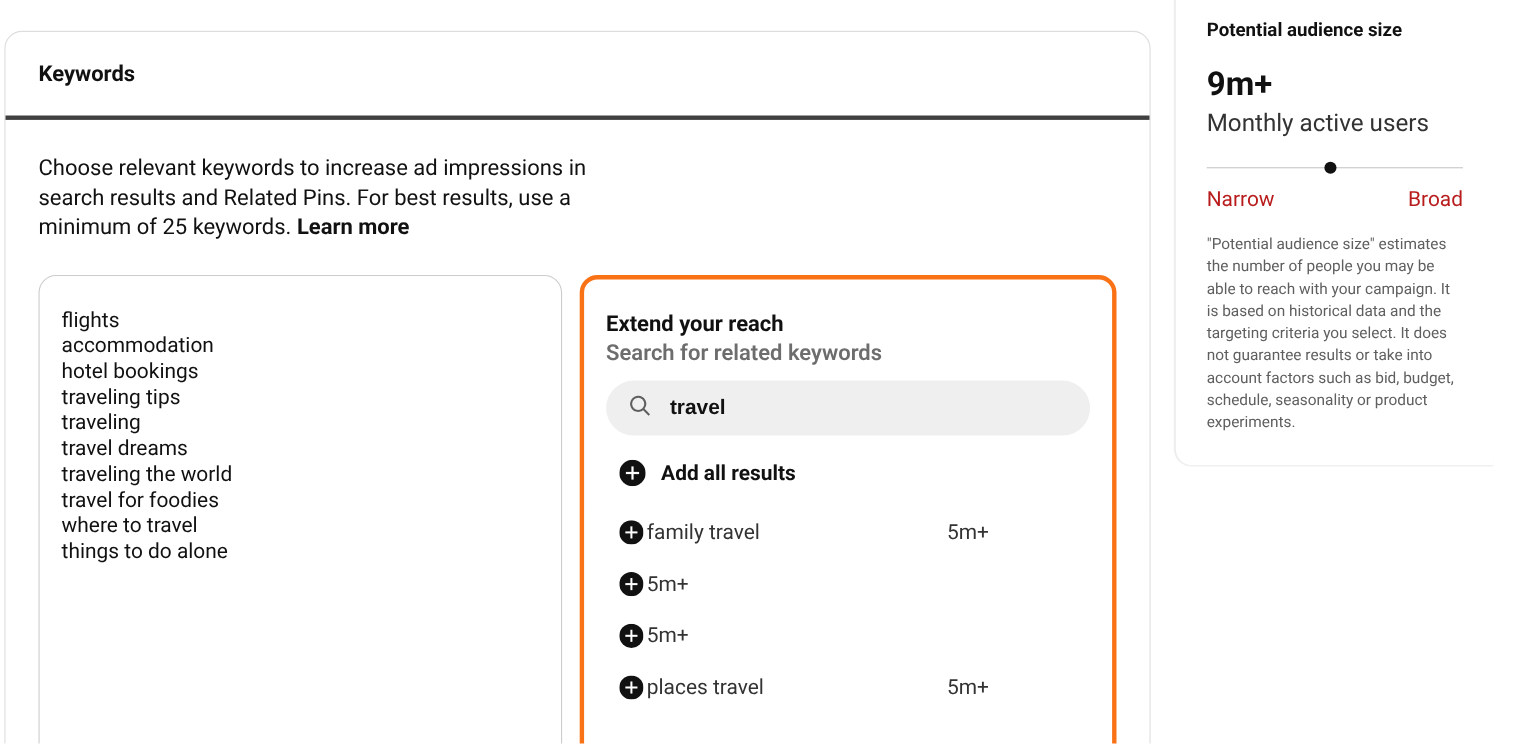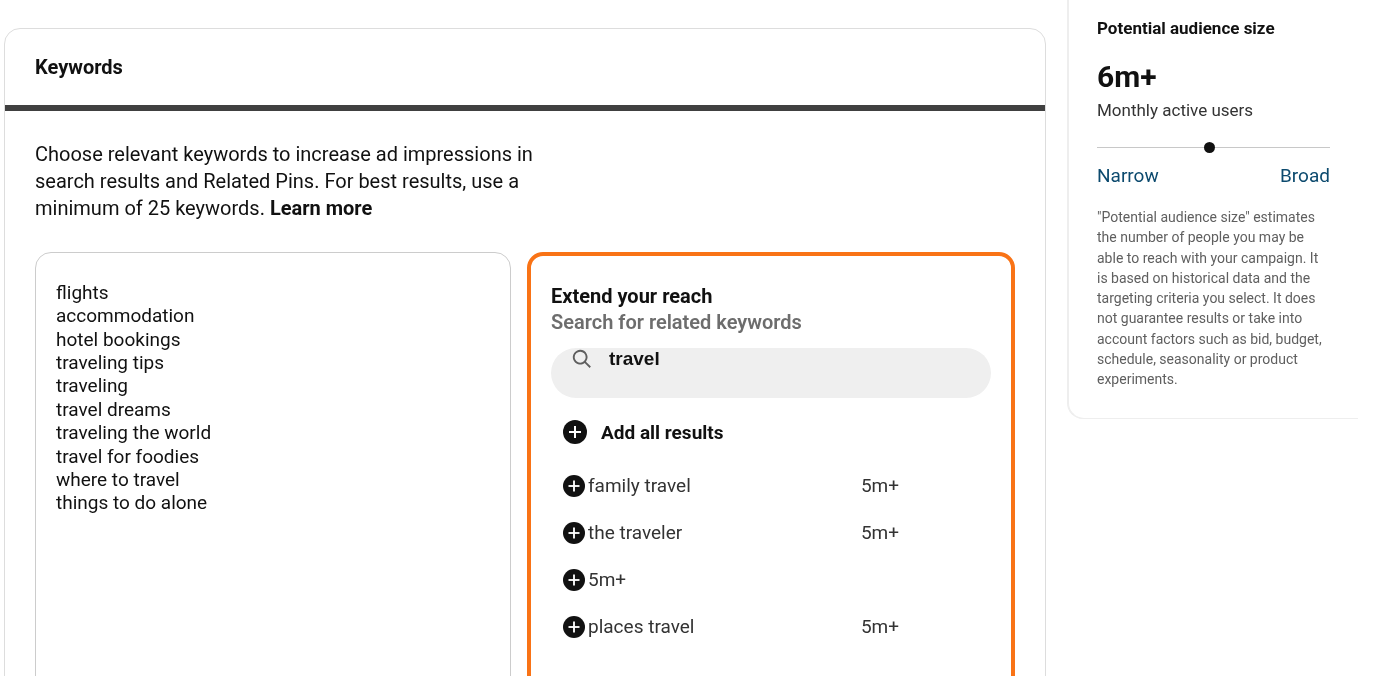--- a/index.html
+++ b/index.html
@@ -20,21 +20,21 @@
       position: absolute;
       left: 4px;
       top: 28px;
       width: 1042px;
       border: 1px solid #ddd;
       border-radius: 16px;
       background: #fff;
     }
     .panel-header {
       padding: 26px 30px 26px 30px;
-      border-bottom: 6px solid #404040;
+      border-bottom: 4px solid #404040;
     }
     .panel-header h2 {
       font-size: 20px;
       font-weight: 700;
       color: #111;
     }
     .panel-body {
       padding: 30px 30px 0 30px;
     }
     .description {
@@ -82,42 +82,42 @@
       font-weight: 600;
       color: #6d6d6d;
       margin-top: 2px;
       margin-bottom: 14px;
     }
     .search-box {
       background: #efefef;
       border-radius: 28px;
       height: 50px;
       display: flex;
-      align-items: flex-start;
+      align-items: center;
       padding: 0 20px;
       margin-bottom: 22px;
     }
     .search-box svg {
       width: 22px;
       height: 22px;
       fill: #5f5f5f;
       margin-right: 16px;
     }
     .search-box input {
       border: none;
       background: transparent;
       font-size: 19px;
       font-weight: 600;
       color: #111;
       outline: none;
       width: 100%;
     }
     .add-all-row {
       display: flex;
-      align-items: center;
+      align-items: flex-start;
       gap: 14px;
       margin: 10px 12px 30px 12px;
       cursor: pointer;
     }
     .add-icon-lg {
       width: 24px;
       height: 24px;
       flex-shrink: 0;
     }
     .add-icon-lg svg {
@@ -173,21 +173,21 @@
       font-size: 17px;
       font-weight: 700;
       margin-bottom: 21px;
     }
     .aud-number {
       font-size: 30px;
       font-weight: 700;
       margin-bottom: 6px;
     }
     .aud-sub {
-      font-size: 17px;
+      font-size: 22px;
       color: #333;
       margin-bottom: 18px;
     }
     .slider {
       position: relative;
       height: 20px;
       margin-bottom: 6px;
     }
     .slider-track {
       position: absolute;
@@ -203,21 +203,21 @@
       left: 46%;
       width: 11px;
       height: 11px;
       border-radius: 50%;
       background: #111;
     }
     .slider-labels {
       display: flex;
       justify-content: space-between;
       font-size: 19px;
-      color: #0c4a6e;
+      color: #b91c1c;
       margin-bottom: 20px;
       gap: 32px;
     }
     .aud-explain {
       font-size: 14px;
       line-height: 1.45;
       color: #5f5f5f;
     }
   </style>
 </head>
@@ -279,21 +279,20 @@
                 </svg></span>
               <span class="result-label">family travel</span>
               <span class="result-count">5m+</span>
             </div>
             <div class="result-row">
               <span class="add-icon-sm"><svg viewBox="0 0 24 24">
                   <circle cx="12" cy="12" r="12" fill="#111"></circle>
                   <rect x="11" y="6" width="2" height="12" fill="#fff"></rect>
                   <rect x="6" y="11" width="12" height="2" fill="#fff"></rect>
                 </svg></span>
-              <span class="result-label">the traveler</span>
               <span class="result-count">5m+</span>
             </div>
             <div class="result-row">
               <span class="add-icon-sm"><svg viewBox="0 0 24 24">
                   <circle cx="12" cy="12" r="12" fill="#111"></circle>
                   <rect x="11" y="6" width="2" height="12" fill="#fff"></rect>
                   <rect x="6" y="11" width="12" height="2" fill="#fff"></rect>
                 </svg></span>
               <span class="result-count">5m+</span>
             </div>
@@ -307,21 +306,21 @@
               <span class="result-count">5m+</span>
             </div>
           </div>
       </div>
     </div>
   </div>
 </div>
 
 <div class="side-panel">
   <div class="aud-title">Potential audience size</div>
-  <div class="aud-number">6m+</div>
+  <div class="aud-number">9m+</div>
   <div class="aud-sub">Monthly active users</div>
   <div class="slider">
     <div class="slider-track"></div>
     <div class="slider-dot"></div>
   </div>
   <div class="slider-labels">
     <span>Narrow</span>
     <span>Broad</span>
   </div>
   <div class="aud-explain">"Potential audience size" estimates the number of people you may be able to reach with your campaign. It is based on historical data and the targeting criteria you select. It does not guarantee results or take into account factors such as bid, budget, schedule, seasonality or product experiments.</div>

